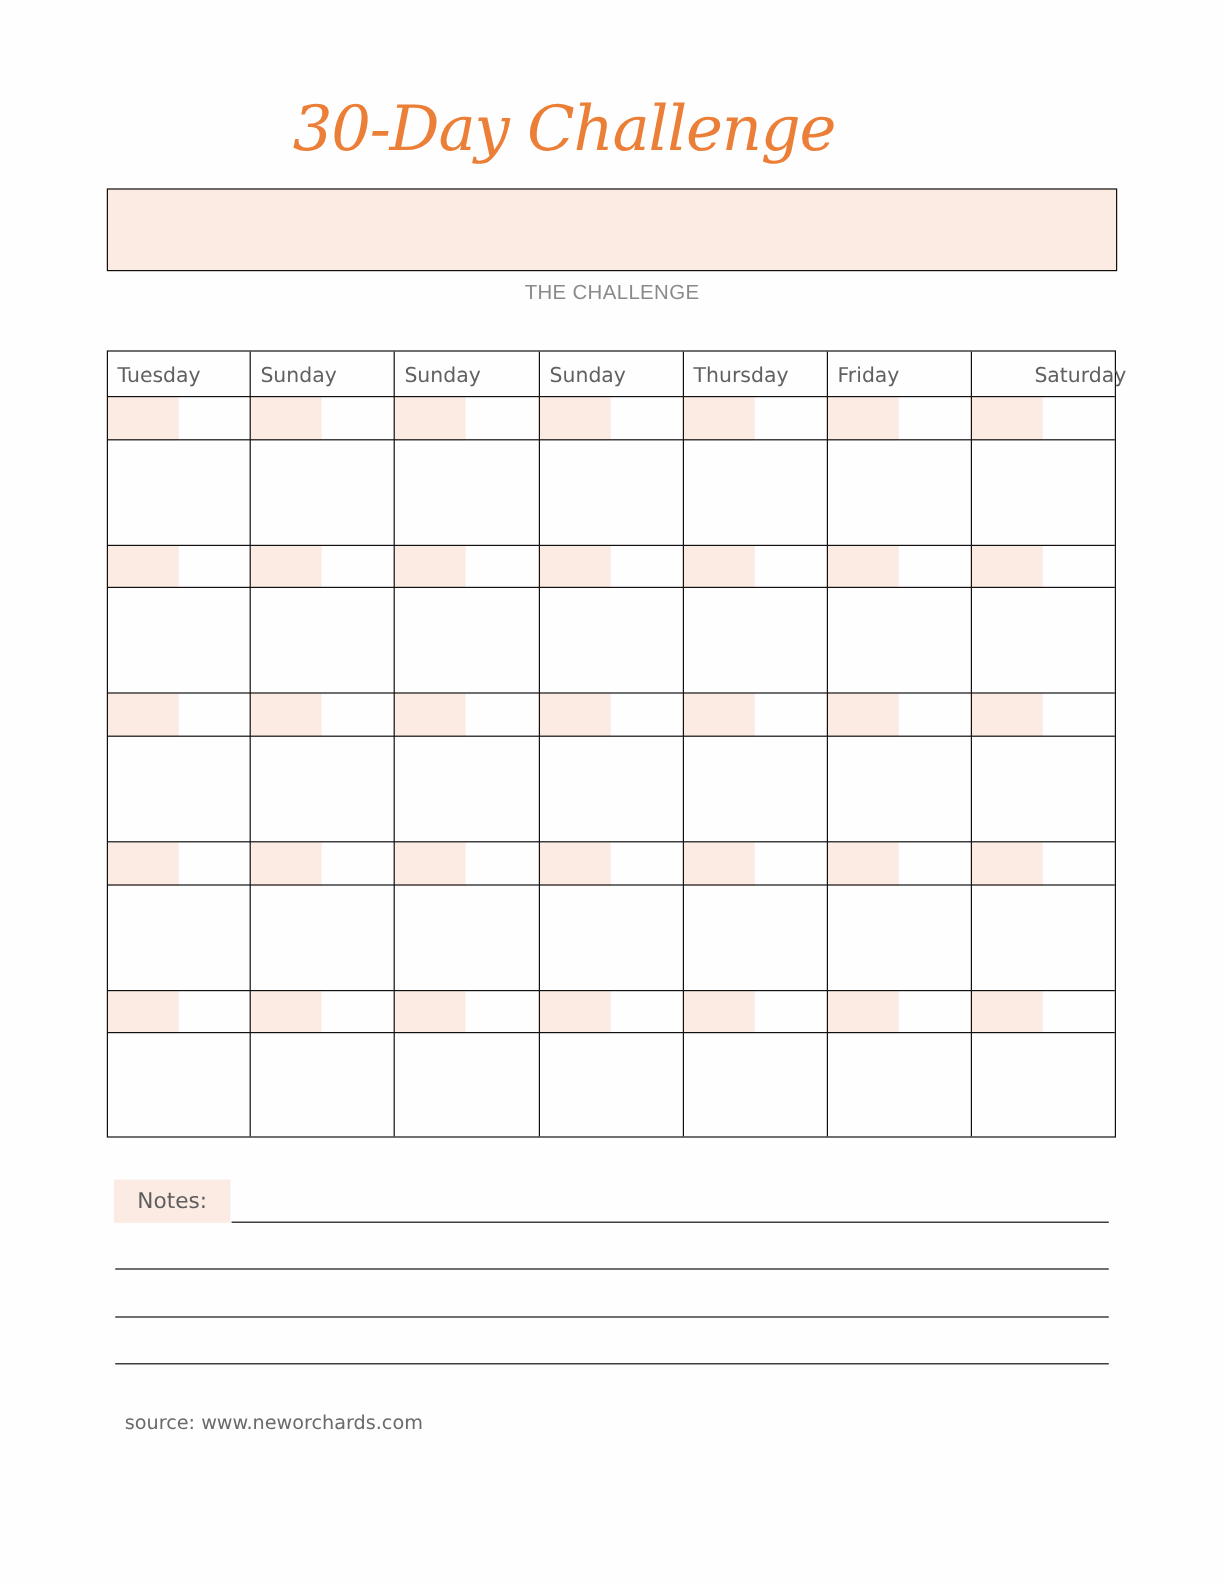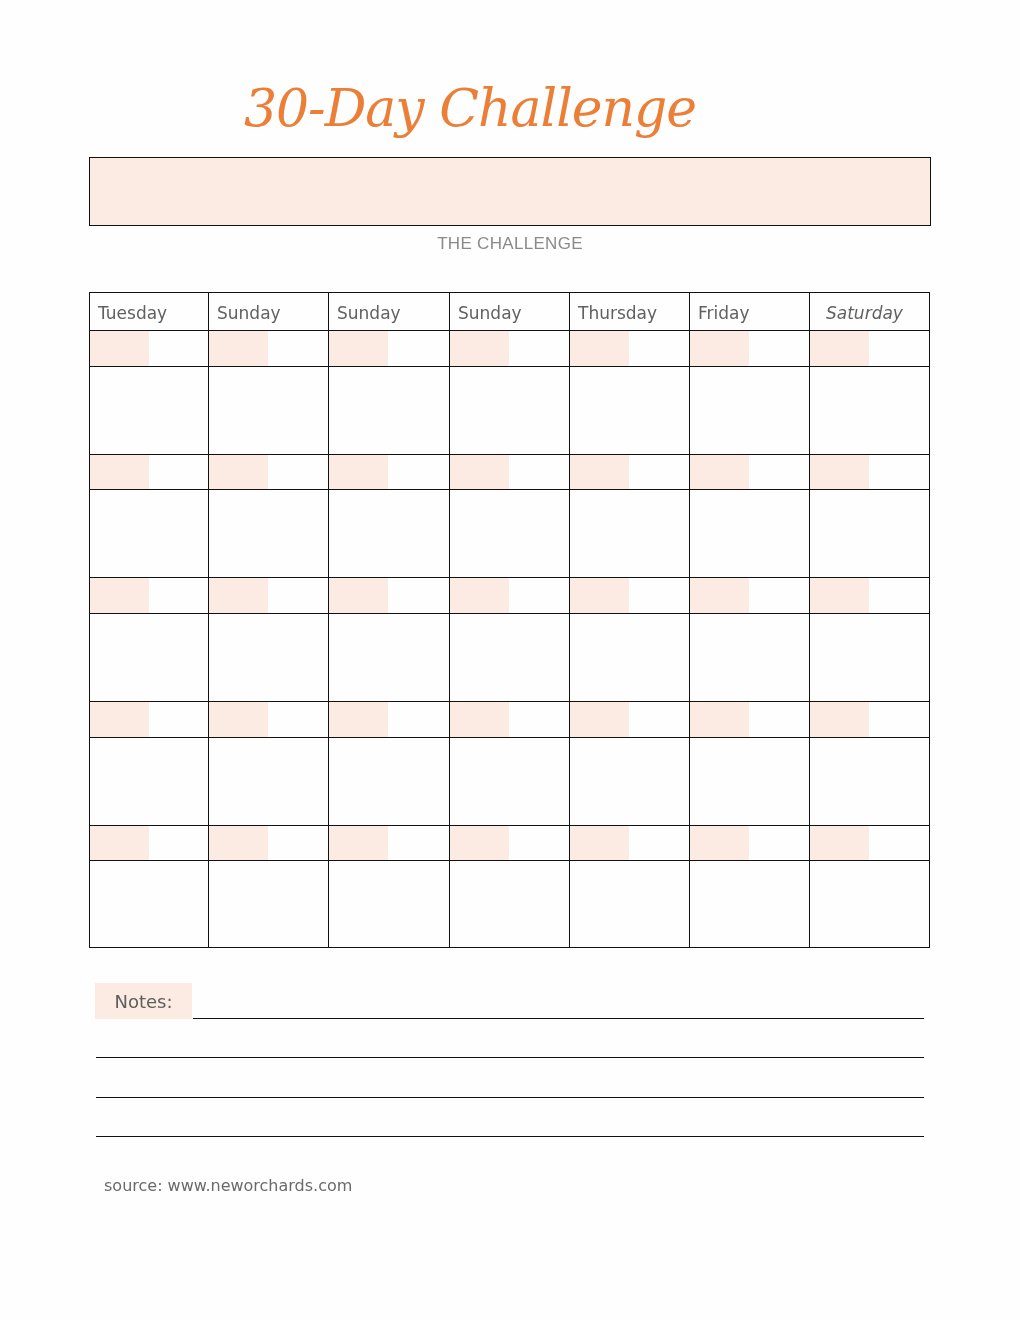--- a/index.html
+++ b/index.html
@@ -53,21 +53,21 @@
 <div class="challenge-label">THE CHALLENGE</div>
 
 <div class="cal" id="cal">
 
 <div class="dayname" style="left: 0px; width: 119px;">Tuesday</div>
     <div class="dayname" style="left: 119px; width: 120px;">Sunday</div>
     <div class="dayname" style="left: 239px; width: 121px;">Sunday</div>
     <div class="dayname" style="left: 360px; width: 120px;">Sunday</div>
     <div class="dayname" style="left: 480px; width: 120px;">Thursday</div>
     <div class="dayname" style="left: 600px; width: 120px;">Friday</div>
-    <div class="dayname" style="left: 728px; width: 121px; font-style: italic;">Saturday</div>
+    <div class="dayname" style="left: 764px; width: 121px;">Saturday</div>
     <div class="swatch" style="left: 0px; top: 38px; height: 36px;"></div>
     <div class="swatch" style="left: 119px; top: 38px; height: 36px;"></div>
     <div class="swatch" style="left: 239px; top: 38px; height: 36px;"></div>
     <div class="swatch" style="left: 360px; top: 38px; height: 36px;"></div>
     <div class="swatch" style="left: 480px; top: 38px; height: 36px;"></div>
     <div class="swatch" style="left: 600px; top: 38px; height: 36px;"></div>
     <div class="swatch" style="left: 720px; top: 38px; height: 36px;"></div>
     <div class="cell" style="left: 0px; top: 74px; width: 119px; height: 88px;"></div>
     <div class="cell" style="left: 119px; top: 74px; width: 120px; height: 88px;"></div>
     <div class="cell" style="left: 239px; top: 74px; width: 121px; height: 88px;"></div>

